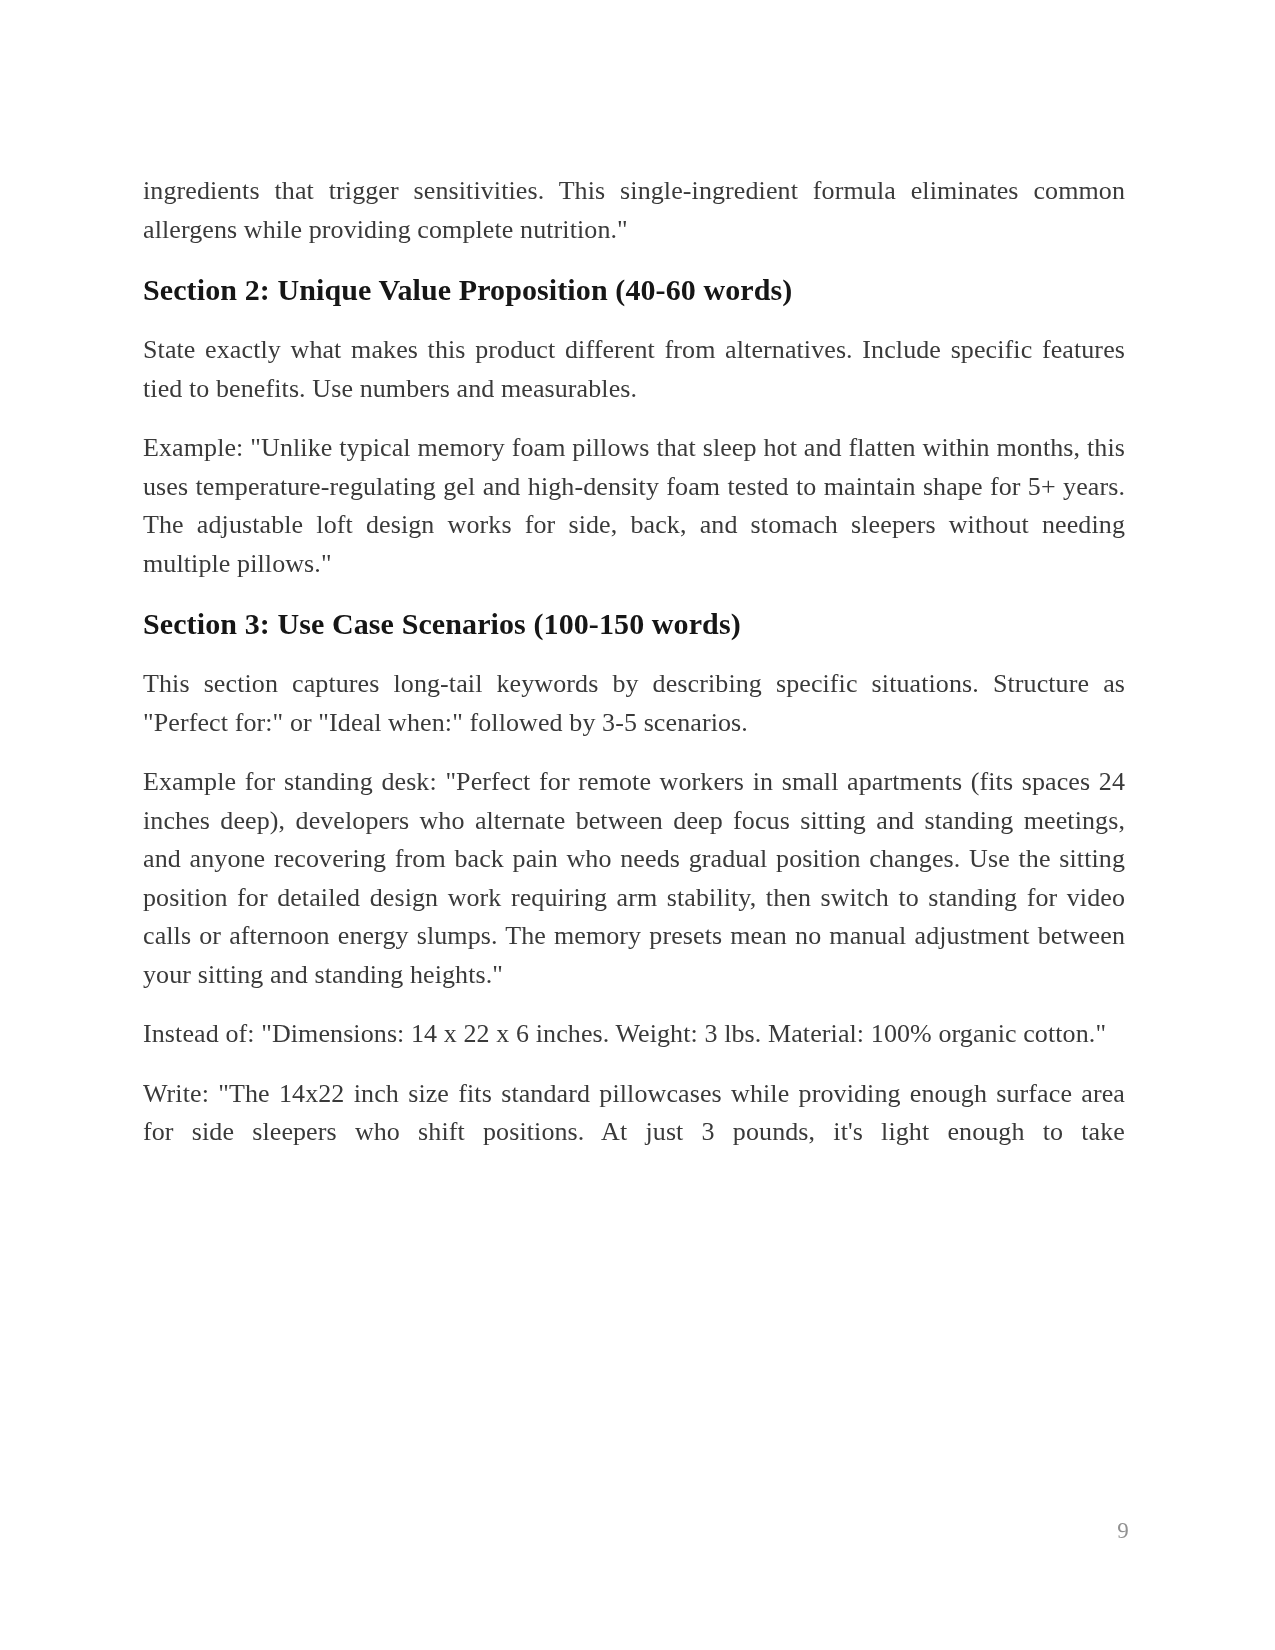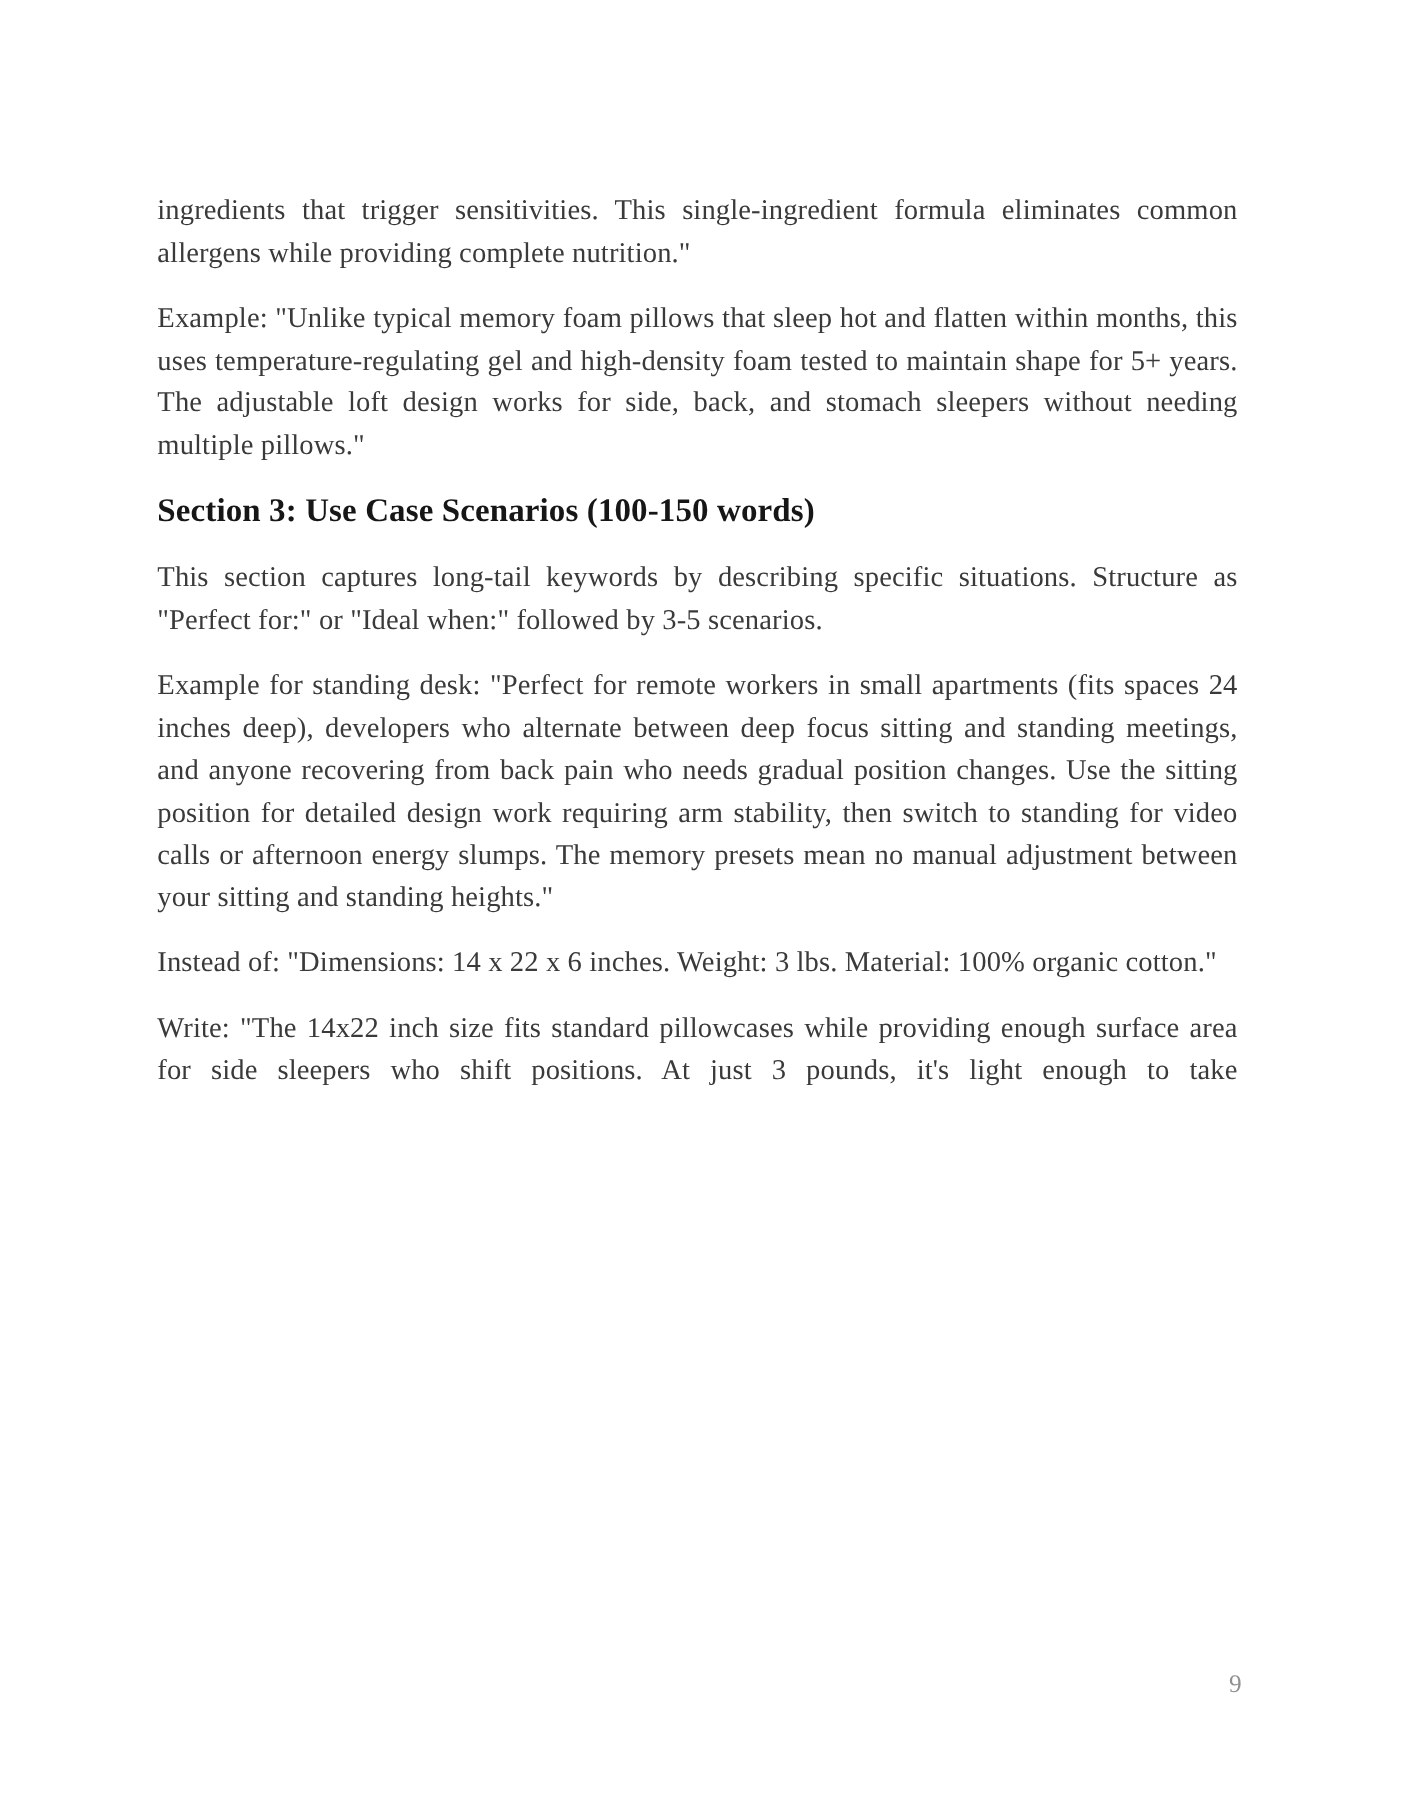--- a/index.html
+++ b/index.html
@@ -52,21 +52,23 @@
     text-align: center;
   }
 </style>
 </head>
 <body>
 
 <div class="page">
   <div class="content">
     <p>ingredients that trigger sensitivities. This single-ingredient formula eliminates common allergens while providing complete nutrition."</p>
 
+    <h2>Section 2: Unique Value Proposition (40-60 words)</h2>
 
+    <p>State exactly what makes this product different from alternatives. Include specific features tied to benefits. Use numbers and measurables.</p>
 
     <p>Example: "Unlike typical memory foam pillows that sleep hot and flatten within months, this uses temperature-regulating gel and high-density foam tested to maintain shape for 5+ years. The adjustable loft design works for side, back, and stomach sleepers without needing multiple pillows."</p>
 
     <h2>Section 3: Use Case Scenarios (100-150 words)</h2>
 
     <p>This section captures long-tail keywords by describing specific situations. Structure as "Perfect for:" or "Ideal when:" followed by 3-5 scenarios.</p>
 
     <p>Example for standing desk: "Perfect for remote workers in small apartments (fits spaces 24 inches deep), developers who alternate between deep focus sitting and standing meetings, and anyone recovering from back pain who needs gradual position changes. Use the sitting position for detailed design work requiring arm stability, then switch to standing for video calls or afternoon energy slumps. The memory presets mean no manual adjustment between your sitting and standing heights."</p>
 
 

